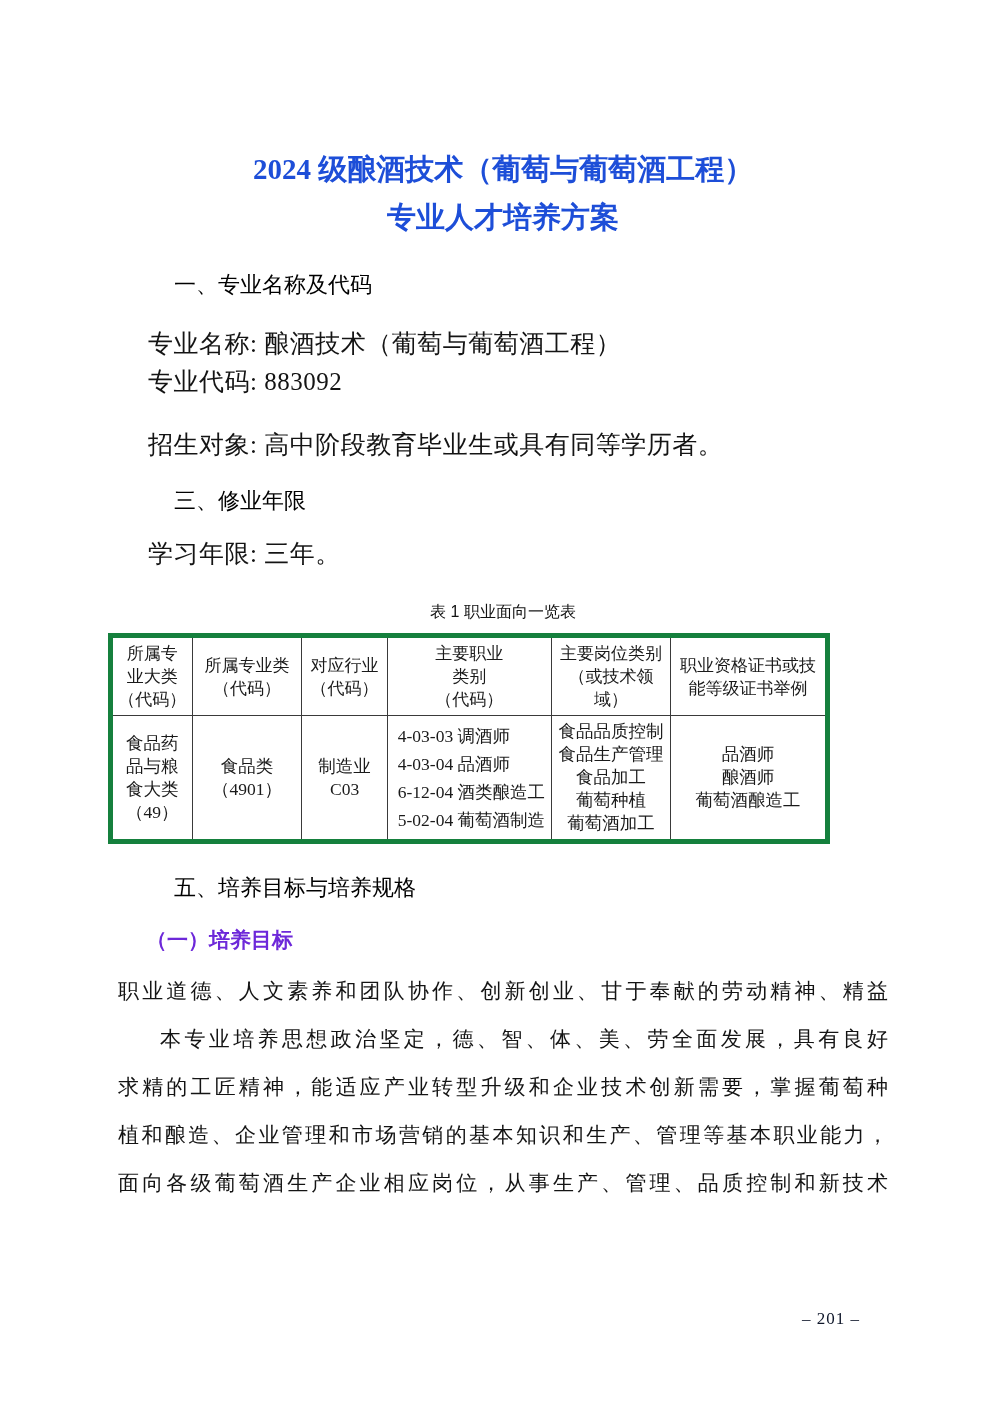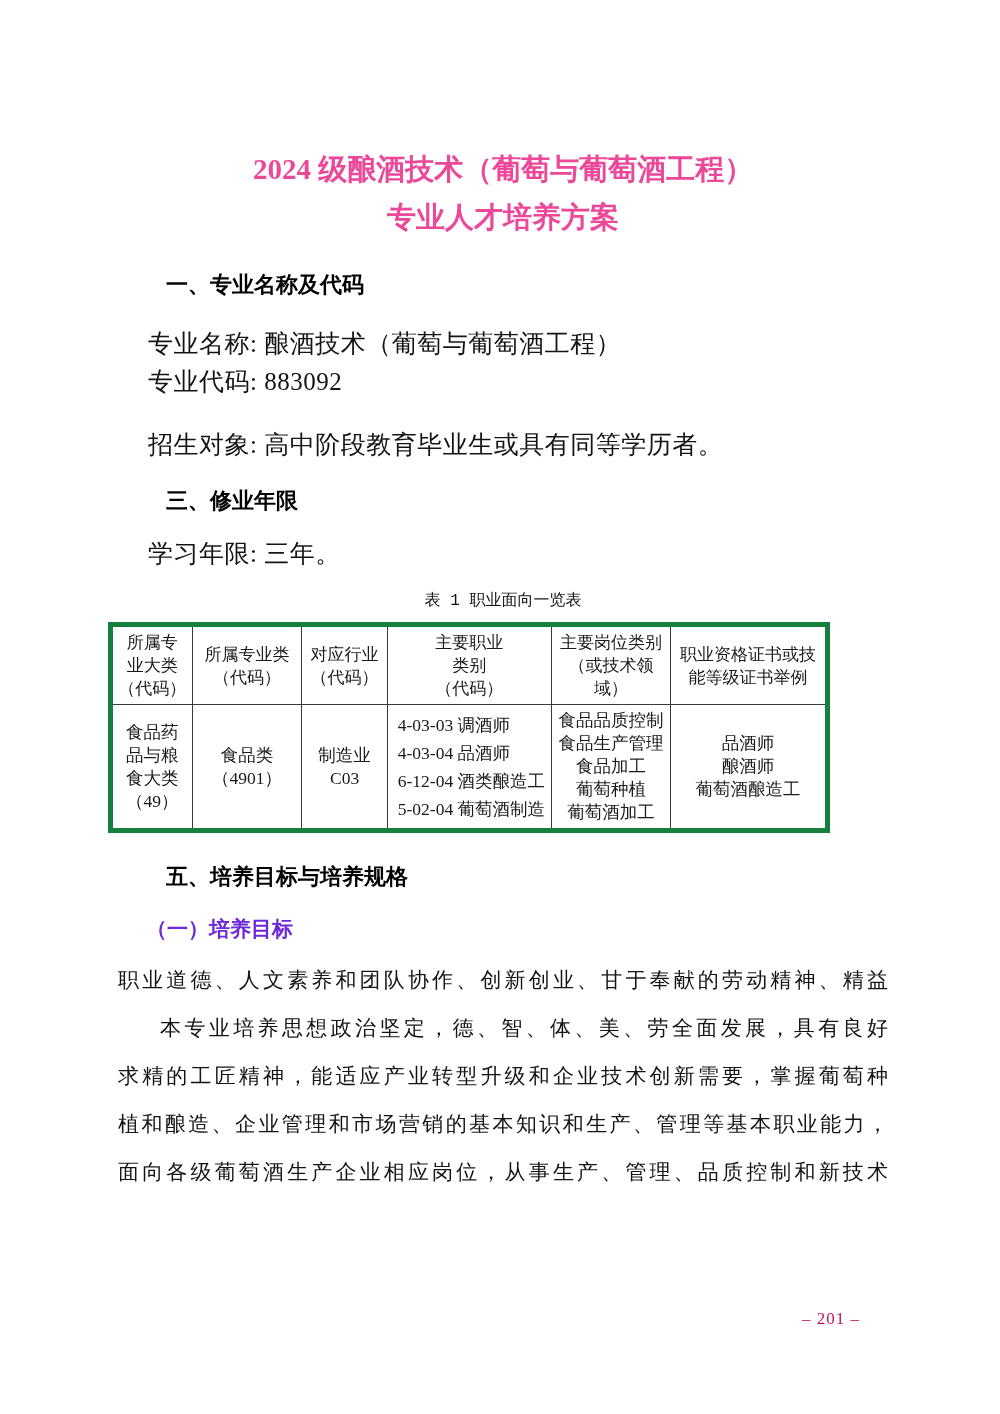--- a/index.html
+++ b/index.html
@@ -12,49 +12,49 @@
     padding: 145px 112px 0 118px;
     font-family: "Liberation Serif", "DejaVu Serif", serif;
     color: #141414;
     overflow: hidden;
   }
   [data-name="doc-title"] {
     text-align: center;
     font-weight: bold;
     font-size: 29px;
     line-height: 48px;
-    color: #ec4899;
+    color: #1d4ed8;
   }
   .sec {
     font-family: "Liberation Sans", "DejaVu Sans", sans-serif;
-    font-weight: bold;
+    font-weight: normal;
     font-size: 22px;
     line-height: 25px;
     color: #000;
     text-indent: 48px;
-    margin: 0;
+    margin: 8px;
   }
   [data-name="section-1-heading"] { margin-top: 31px; }
   [data-name="section-2-heading"] { margin-top: 24px; }
   [data-name="section-3-heading"] { margin-top: 24px; }
   [data-name="section-4-heading"] { margin-top: 23px; }
   [data-name="section-5-heading"] { margin-top: 31px; }
   .kv {
     font-size: 25px;
     line-height: 38px;
     text-indent: 30px;
     letter-spacing: 0.5px;
   }
   [data-name="major-name-code-lines"] { margin-top: 28px; }
   [data-name="admission-line"] { margin-top: 25px; }
   [data-name="study-period-line"] { margin-top: 22px; }
   [data-name="table-caption"] {
-    margin-top: 17px;
+    margin-top: 28px;
     text-align: center;
-    font-family: Liberation Mono, monospace;
+    font-family: Liberation Sans, sans-serif;
     font-size: 16px;
     line-height: 22px;
     color: #111;
   }
   table[data-name="career-table"] {
     margin-top: 10px;
     margin-left: -10px;
     width: 722px;
     border-collapse: collapse;
     table-layout: fixed;
@@ -100,21 +100,21 @@
     text-align: justify;
     text-align-last: justify;
   }
   .pline.first { text-indent: 42px; }
   [data-name="page-number"] {
     position: absolute;
     top: 1308px;
     right: 140px;
     font-size: 17px;
     line-height: 22px;
-    color: #be185d;
+    color: #0f172a;
     letter-spacing: 1px;
     text-align: right;
   }
 </style>
 </head>
 <body>
 
 <div class="page" data-name="document-page">
 
   <div data-name="doc-title">

